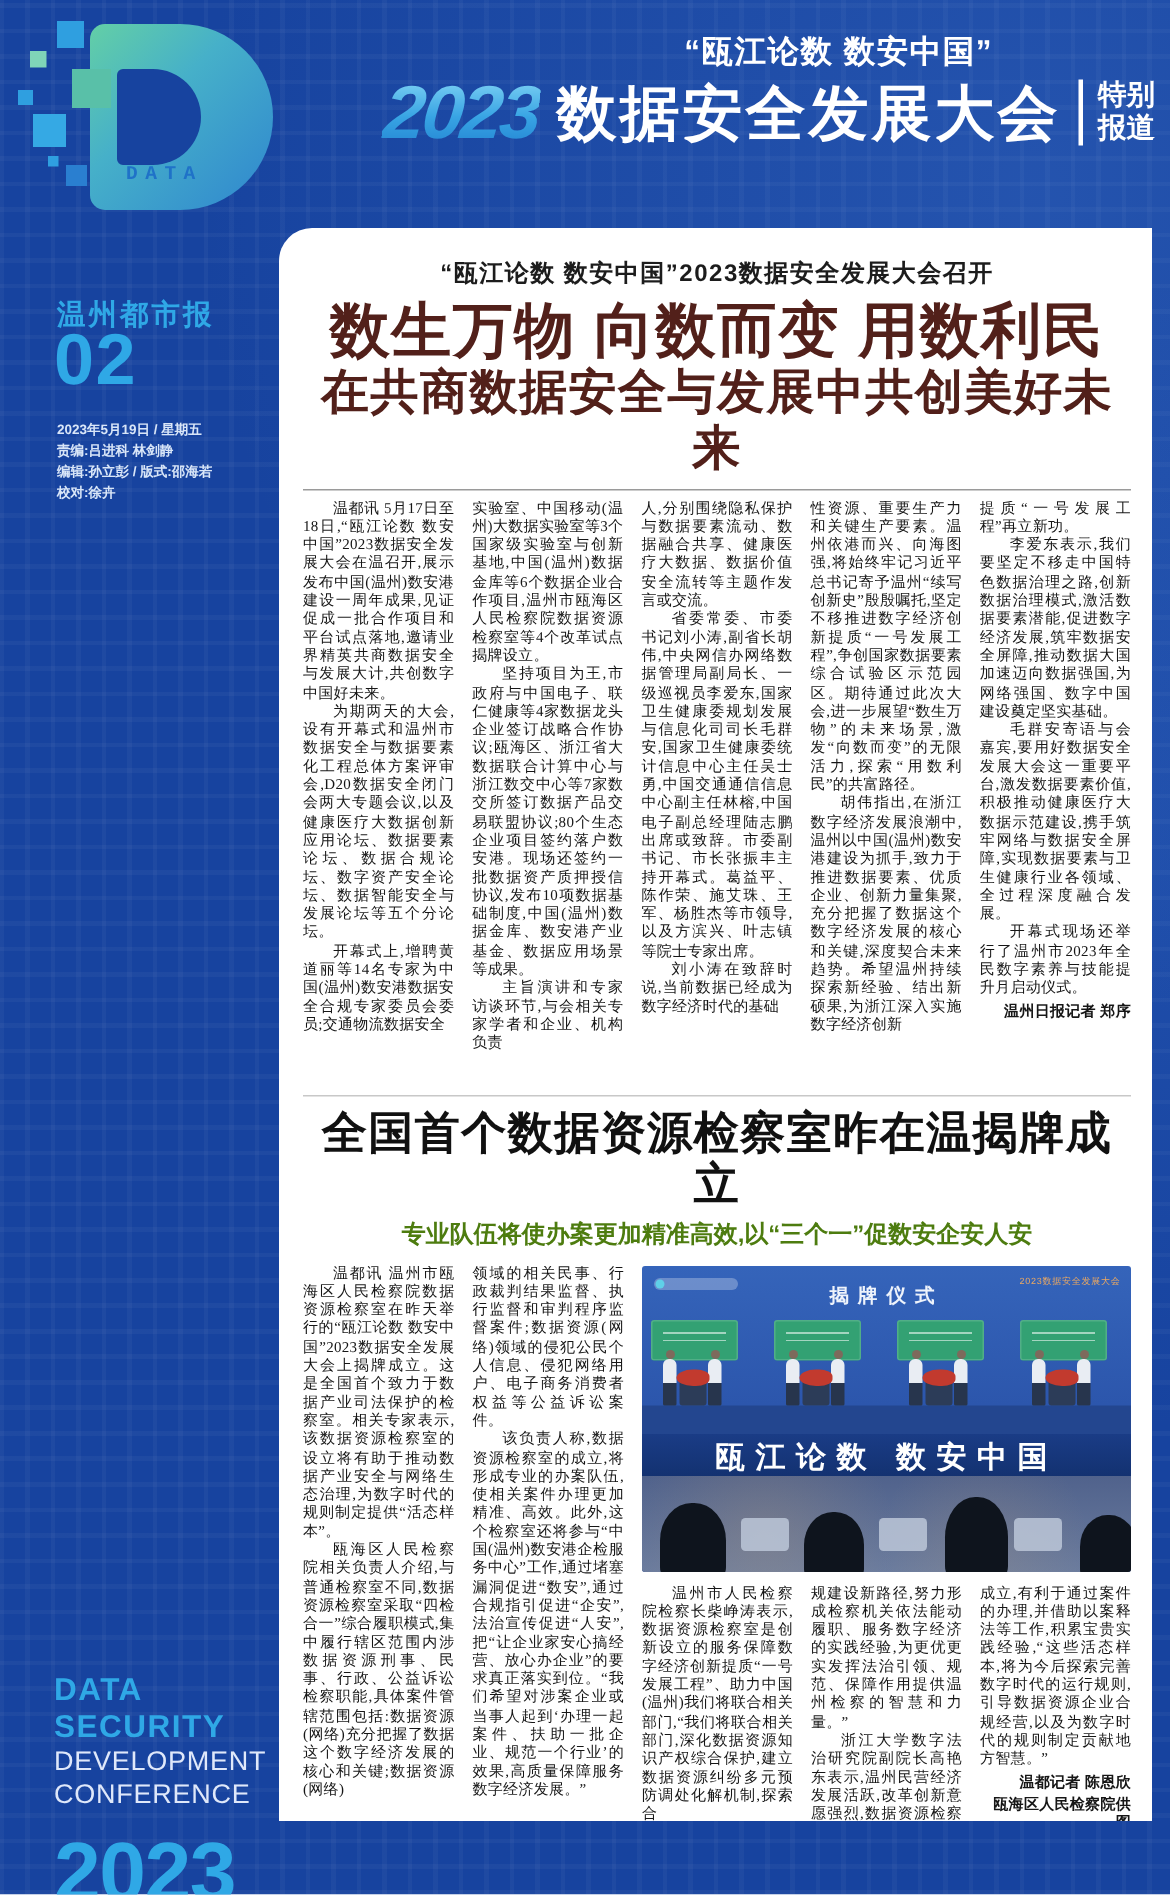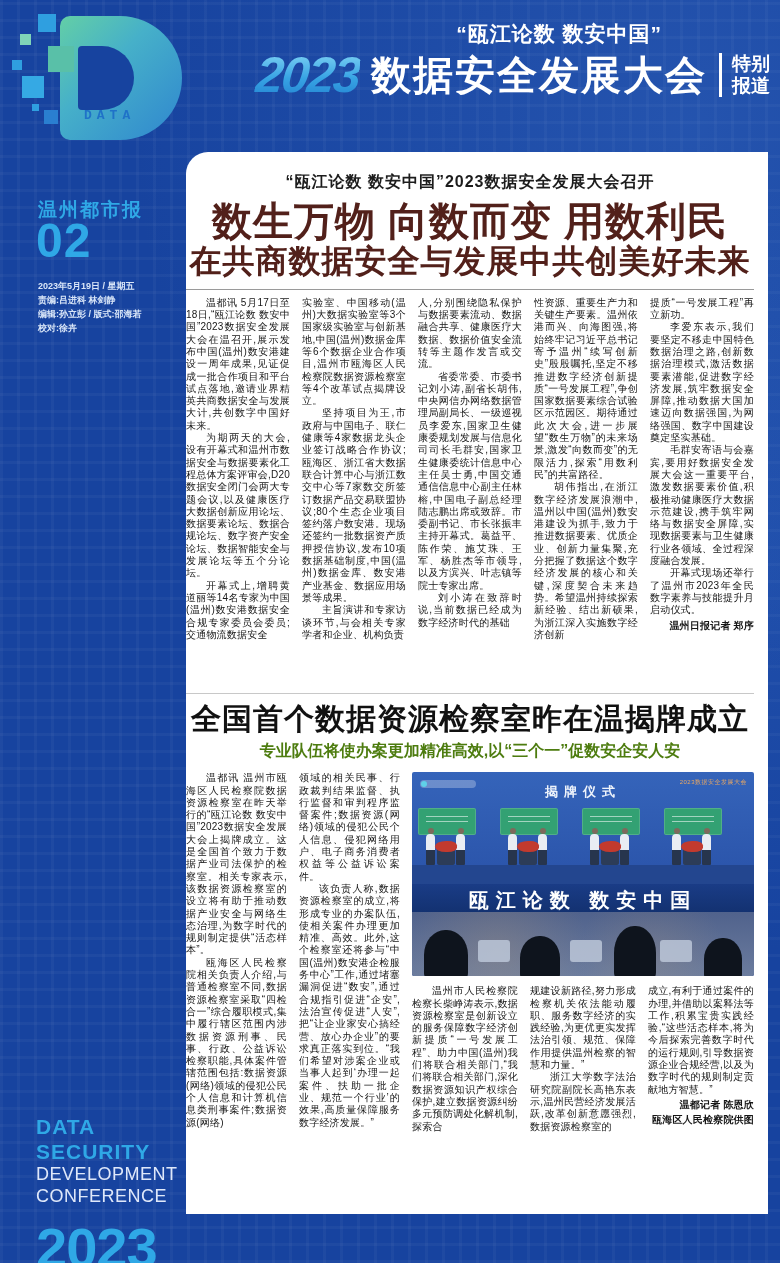--- a/index.html
+++ b/index.html
@@ -31,28 +31,28 @@
   
   .paper-name{position:absolute;left:38px;top:197px;color:#2fa8e6;font-size:19px;font-weight:800;letter-spacing:2px;}
   .page-num{position:absolute;left:36px;top:213px;color:#2fa8e6;font-size:48px;font-weight:800;letter-spacing:1px;}
   .side-meta{position:absolute;left:38px;top:280px;color:#d9e6f8;font-size:9px;font-weight:600;line-height:1.55;}
   .side-footer{position:absolute;left:36px;top:1114px;line-height:1.2;}
   .sf-strong{color:#2fa8e6;font-size:21px;font-weight:800;letter-spacing:1px;}
   .sf-light{color:#dfe8fa;font-size:18px;font-weight:400;letter-spacing:0.5px;}
   .sf-year{color:#2fa8e6;font-size:56px;font-weight:800;letter-spacing:-1px;margin-top:6px;}
   
   .card{position:absolute;left:186px;top:152px;width:582px;height:1062px;background:#fff;border-radius:22px 0 0 0;overflow:hidden;}
-  .card-inner{padding:16px 14px 0 0;}
+  .card-inner{padding:16px 14px 0 16px;}
   .kicker{text-align:center;font-size:16px;font-weight:700;color:#1c1c1c;letter-spacing:1px;margin:4px 0 6px;}
   .headline1{text-align:center;font-size:40px;font-weight:900;color:#52201a;letter-spacing:1px;line-height:1.1;}
   .headline2{text-align:center;font-size:32px;font-weight:900;color:#52201a;letter-spacing:1px;line-height:1.15;}
   .rule{border:none;border-top:1px solid #9a9a9a;margin:9px 0 7px;}
   .cols{display:flex;gap:12px;height:388px;overflow:hidden;}
   .col{flex:1;min-width:0;}
-  .col p, .a2col p{margin:0;font-family:Liberation Sans, sans-serif;font-size:10px;line-height:1.23;
+  .col p, .a2col p{margin:0;font-family:Liberation Serif, serif;font-size:10px;line-height:1.23;
     color:#161616;text-align:justify;text-indent:2em;letter-spacing:0.2px;}
   p.cont{text-indent:0;}
   p.byline{text-indent:0;text-align:right;font-weight:700;font-family:"Liberation Sans",sans-serif;margin-top:3px;}
   .divider{border:none;border-top:1px solid #c8c8c8;margin:8px 0 8px;}
   .a2-headline{text-align:center;font-size:30px;font-weight:900;color:#111;letter-spacing:1px;line-height:1.15;}
   .a2-subhead{text-align:center;font-size:16px;font-weight:600;color:#4d7c0f;margin:5px 0 10px;}
   .a2-body{display:flex;gap:12px;height:380px;overflow:hidden;}
   .a2-left{display:flex;gap:12px;width:214px;flex:none;}
   .a2col{flex:1;min-width:0;}
   .a2-right{flex:1;min-width:0;display:flex;flex-direction:column;}
@@ -169,21 +169,21 @@
 
       <hr class="divider">
 
       <article>
         <h2 class="a2-headline" style="margin:0;">全国首个数据资源检察室昨在温揭牌成立</h2>
         <div class="a2-subhead">专业队伍将使办案更加精准高效,以“三个一”促数安企安人安</div>
         <div class="a2-body">
           <div class="a2-left">
             <div class="a2col">
                 <p>温都讯 温州市瓯海区人民检察院数据资源检察室在昨天举行的“瓯江论数 数安中国”2023数据安全发展大会上揭牌成立。这是全国首个致力于数据产业司法保护的检察室。相关专家表示,该数据资源检察室的设立将有助于推动数据产业安全与网络生态治理,为数字时代的规则制定提供“活态样本”。</p>
-                <p>瓯海区人民检察院相关负责人介绍,与普通检察室不同,数据资源检察室采取“四检合一”综合履职模式,集中履行辖区范围内涉数据资源刑事、民事、行政、公益诉讼检察职能,具体案件管辖范围包括:数据资源(网络)领域的侵犯公民个人信息和计算机信息类刑事案件;数据资源(网络)</p>
+                <p>瓯海区人民检察院相关负责人介绍,与普通检察室不同,数据资源检察室采取“四检合一”综合履职模式,集中履行辖区范围内涉数据资源刑事、民事、行政、公益诉讼检察职能,具体案件管辖范围包括:数据资源(网络)充分把握了数据这个数字经济发展的核心和关键;数据资源(网络)</p>
               </div>
             <div class="a2col">
                 <p class="cont">领域的相关民事、行政裁判结果监督、执行监督和审判程序监督案件;数据资源(网络)领域的侵犯公民个人信息、侵犯网络用户、电子商务消费者权益等公益诉讼案件。</p>
                 <p>该负责人称,数据资源检察室的成立,将形成专业的办案队伍,使相关案件办理更加精准、高效。此外,这个检察室还将参与“中国(温州)数安港企检服务中心”工作,通过堵塞漏洞促进“数安”,通过合规指引促进“企安”,法治宣传促进“人安”,把“让企业家安心搞经营、放心办企业”的要求真正落实到位。“我们希望对涉案企业或当事人起到‘办理一起案件、扶助一批企业、规范一个行业’的效果,高质量保障服务数字经济发展。”</p>
               </div>
           </div>
           <div class="a2-right">
 
             <figure class="photo" style="margin:0;">
               <div class="photo-chip"></div>

